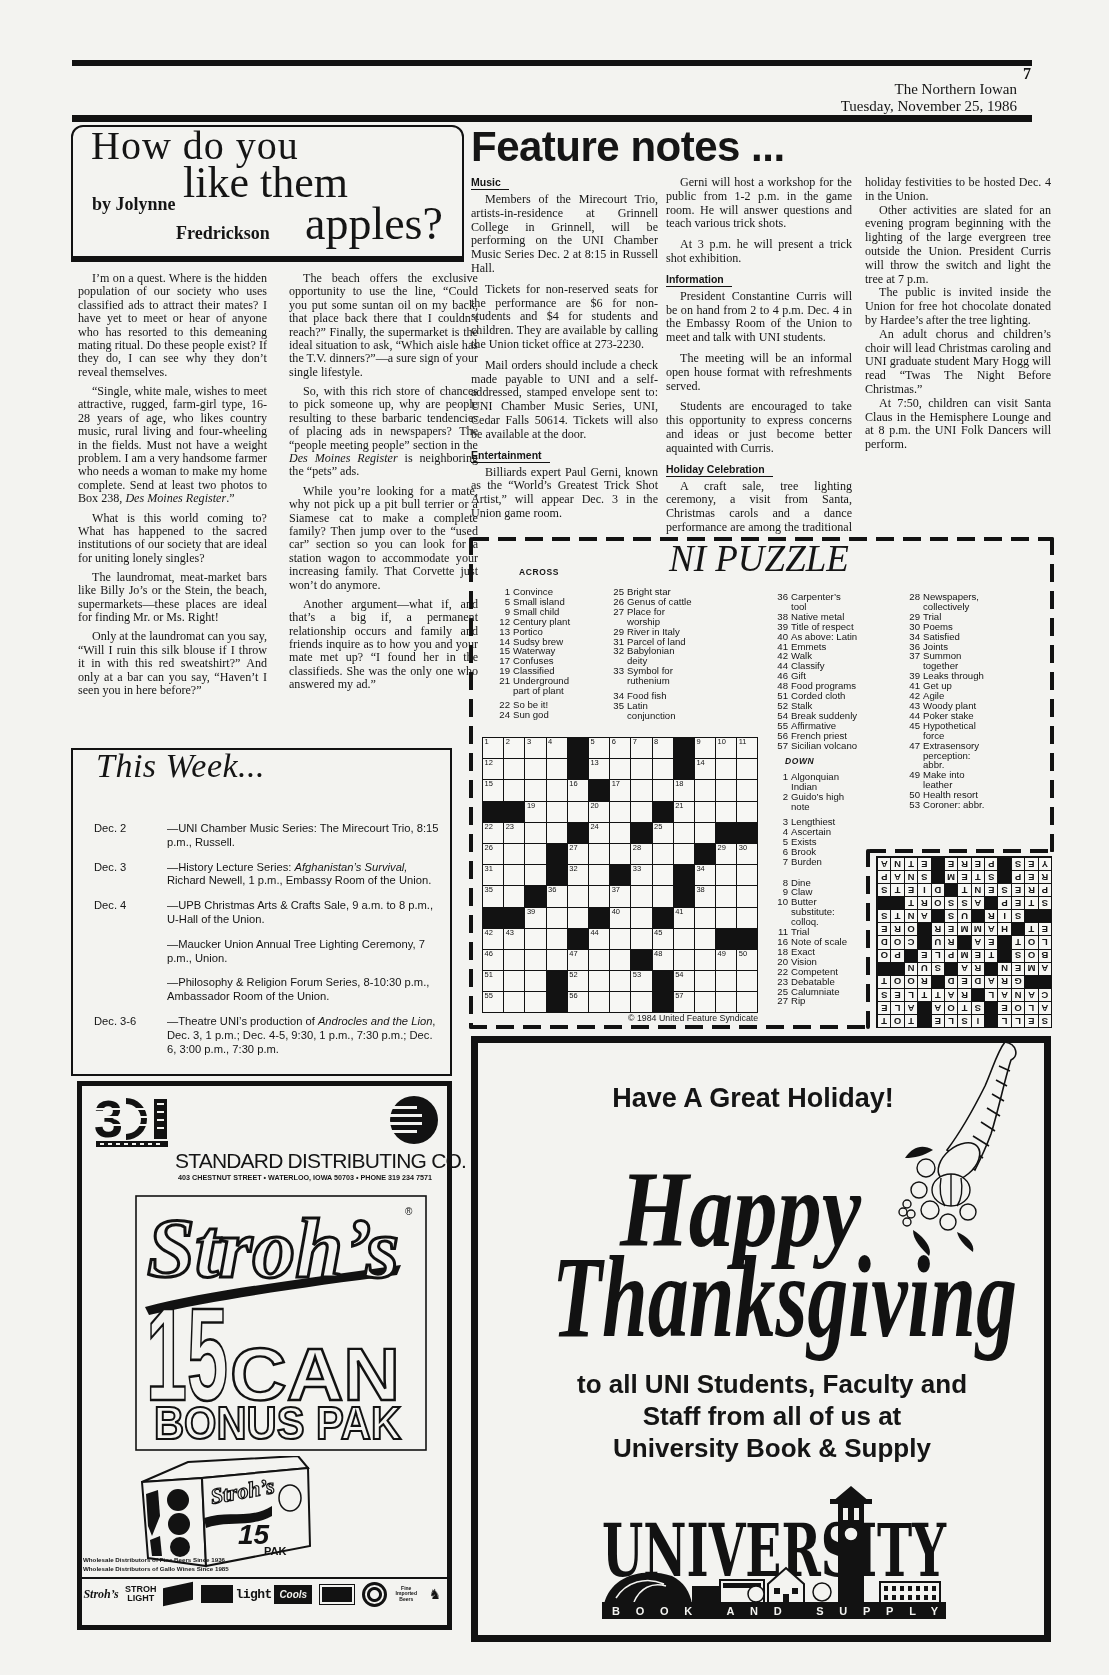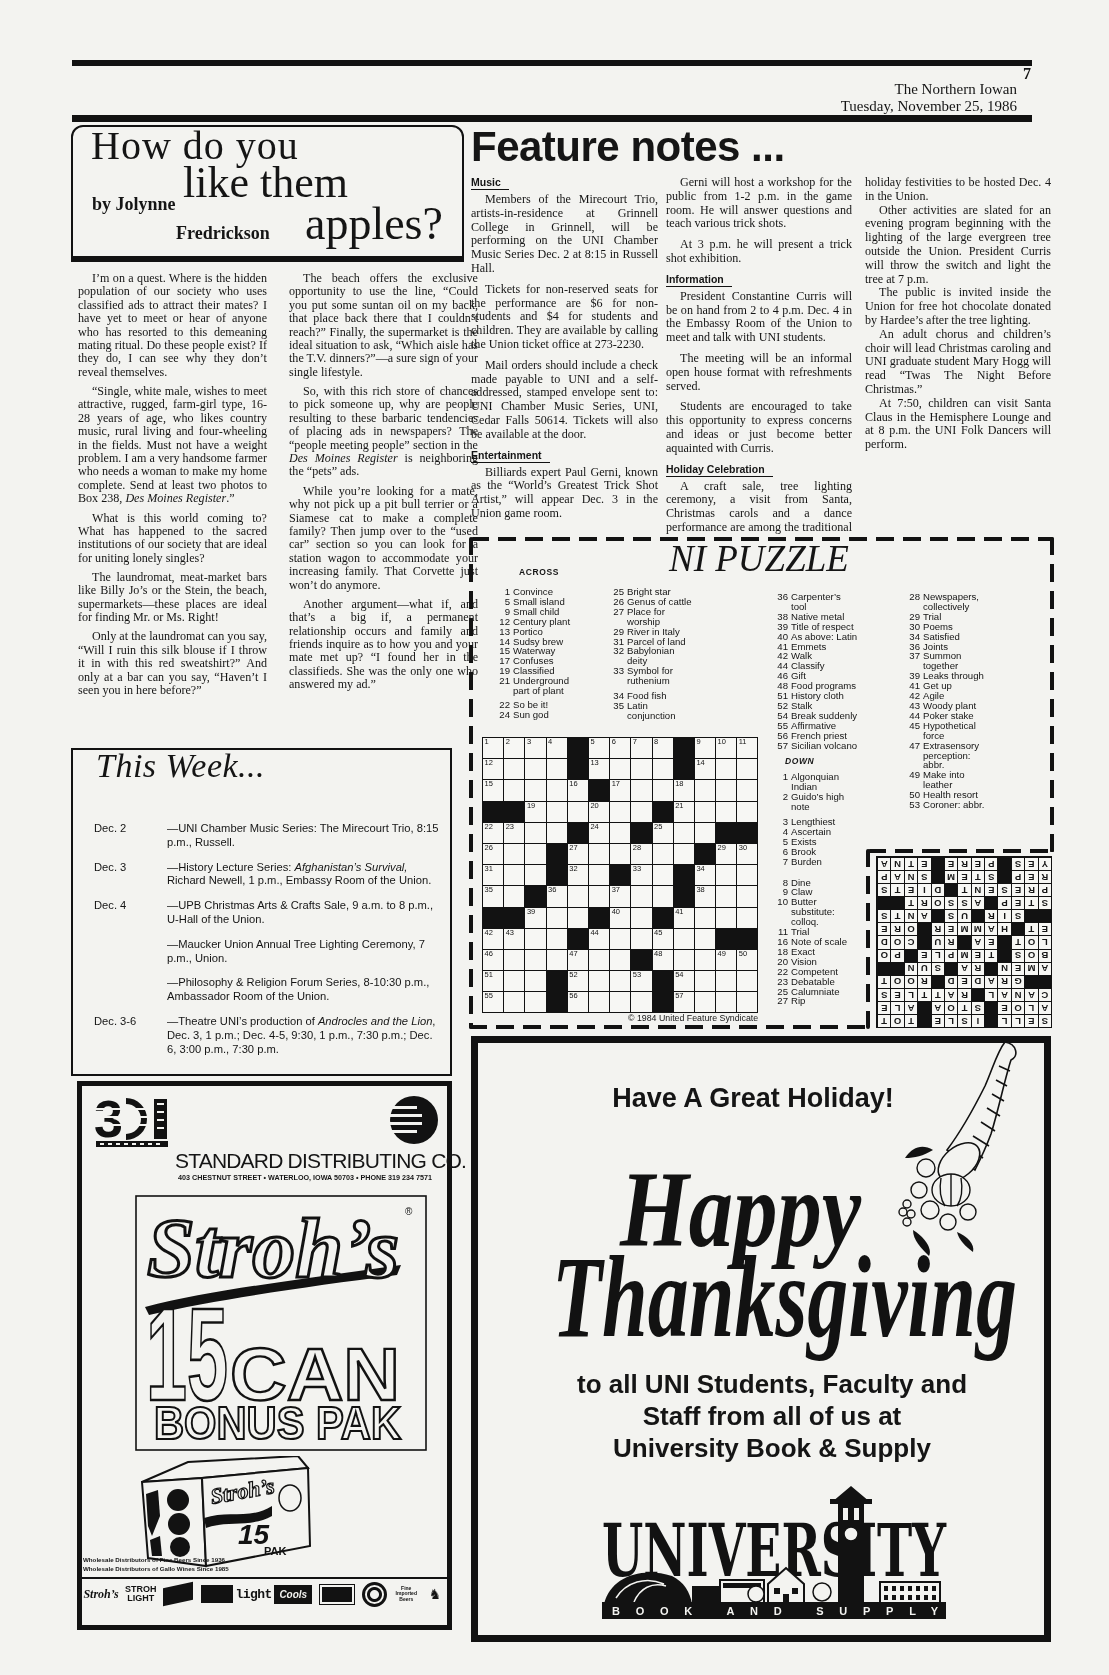--- a/index.html
+++ b/index.html
@@ -181,21 +181,21 @@
     <div class="clue-col" style="left:775px;top:592px;">
         <div class="clue"><span class="n">36</span><span class="t">Carpenter’s<br>tool</span></div>
         <div class="clue"><span class="n">38</span><span class="t">Native metal</span></div>
         <div class="clue"><span class="n">39</span><span class="t">Title of respect</span></div>
         <div class="clue"><span class="n">40</span><span class="t">As above: Latin</span></div>
         <div class="clue"><span class="n">41</span><span class="t">Emmets</span></div>
         <div class="clue"><span class="n">42</span><span class="t">Walk</span></div>
         <div class="clue"><span class="n">44</span><span class="t">Classify</span></div>
         <div class="clue"><span class="n">46</span><span class="t">Gift</span></div>
         <div class="clue"><span class="n">48</span><span class="t">Food programs</span></div>
-        <div class="clue"><span class="n">51</span><span class="t">History cloth</span></div>
+        <div class="clue"><span class="n">51</span><span class="t">Corded cloth</span></div>
         <div class="clue"><span class="n">52</span><span class="t">Stalk</span></div>
         <div class="clue"><span class="n">54</span><span class="t">Break suddenly</span></div>
         <div class="clue"><span class="n">55</span><span class="t">Affirmative</span></div>
         <div class="clue"><span class="n">56</span><span class="t">French priest</span></div>
         <div class="clue"><span class="n">57</span><span class="t">Sicilian volcano</span></div>
         <div class="clue-head" style="margin-top: 6px; font-style: italic;">DOWN</div>
         <div class="clue" style="margin-top: 6px;"><span class="n">1</span><span class="t">Algonquian<br>Indian</span></div>
         <div class="clue"><span class="n">2</span><span class="t">Guido’s high<br>note</span></div>
         <div class="clue" style="margin-top: 5px;"><span class="n">3</span><span class="t">Lengthiest</span></div>
         <div class="clue"><span class="n">4</span><span class="t">Ascertain</span></div>

